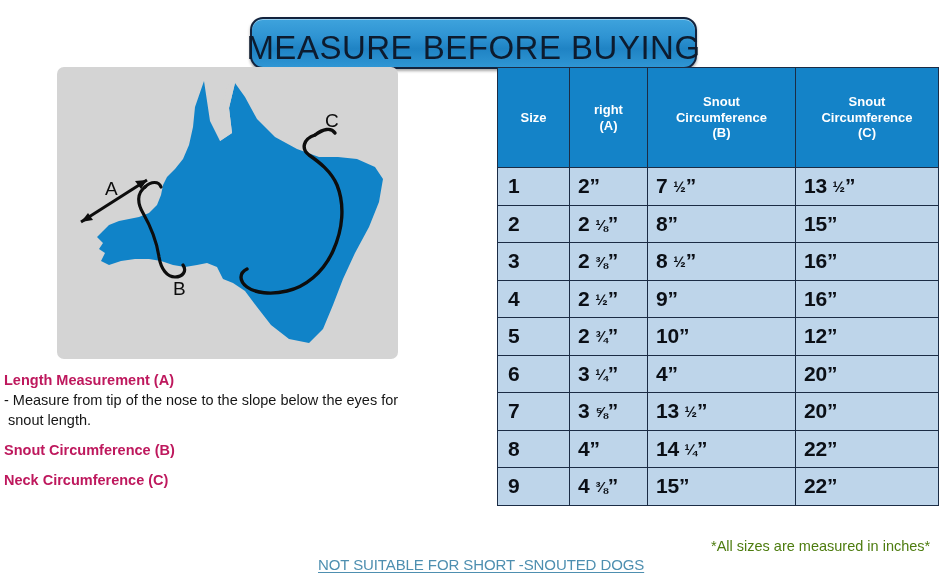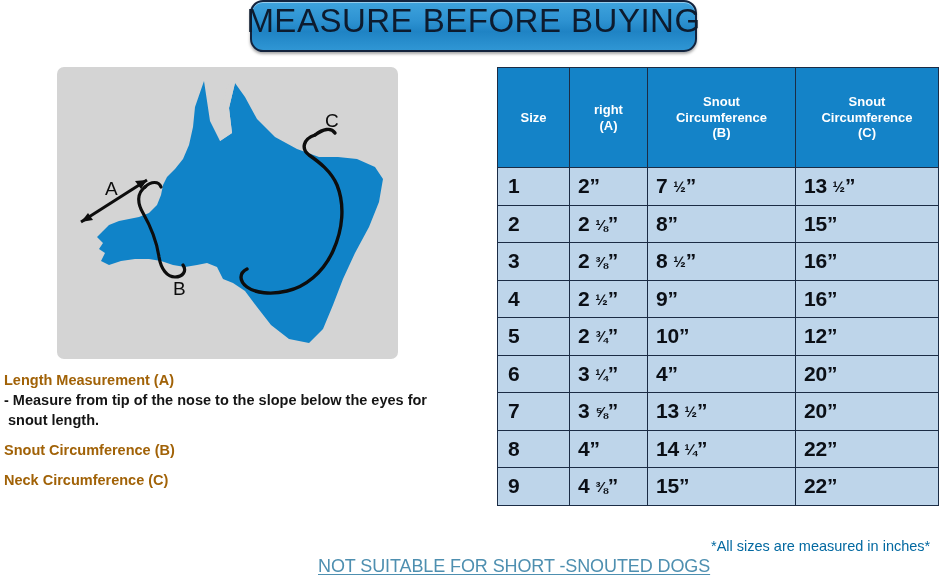--- a/index.html
+++ b/index.html
@@ -13,30 +13,30 @@
     position: relative;
     overflow: hidden;
     font-family: "Liberation Sans", sans-serif;
     color: #111111;
   }
 
   
   #title-badge {
     position: absolute;
     left: 250px;
-    top: 0;
+    top: 17px;
     width: 447px;
     height: 52px;
     box-sizing: border-box;
     border-radius: 13px;
     border: 2px solid #13233d;
     background: linear-gradient(180deg, #3ea3dd 0%, #2e93d2 38%, #1f83c4 62%, #2f96d4 100%);
     box-shadow: 0 2px 3px rgba(0,0,0,0.35), inset 0 1px 0 rgba(255,255,255,0.45);
     display: flex;
-    align-items: flex-start;
+    align-items: flex-end;
     justify-content: center;
   }
   #title-text {
     font-size: 33px;
     font-weight: 400;
     letter-spacing: 0.5px;
     color: #0d1b2e;
     white-space: nowrap;
     font-family: "Liberation Sans", sans-serif;
   }
@@ -58,52 +58,52 @@
   #instructions {
     position: absolute;
     left: 4px;
     top: 371px;
     width: 480px;
   }
   .instr-block { margin-bottom: 11px; }
   .instr-title {
     font-size: 14.5px;
     font-weight: bold;
-    color: #a16207;
+    color: #be185d;
     line-height: 1.32;
     margin-bottom: 1px;
   }
   .instr-body {
     font-size: 14.5px;
-    font-weight: bold;
+    font-weight: normal;
     color: #151515;
     line-height: 1.35;
     padding-left: 4px;
     text-indent: -4px;
     white-space: pre-line;
   }
 
   
   #not-suitable-note {
     position: absolute;
     left: 318px;
     top: 556px;
-    font-size: 18px;
+    font-size: 15px;
     color: #4e8fb0;
     text-decoration: underline;
     text-underline-offset: 2px;
     white-space: nowrap;
     letter-spacing: -0.1px;
   }
   #inches-note {
     position: absolute;
     left: 711px;
     top: 538px;
     font-size: 14.5px;
-    color: #0369a1;
+    color: #4d7c0f;
     white-space: nowrap;
   }
 
   
   #size-table {
     position: absolute;
     left: 497px;
     top: 67px;
     width: 441px;
     border-collapse: collapse;

